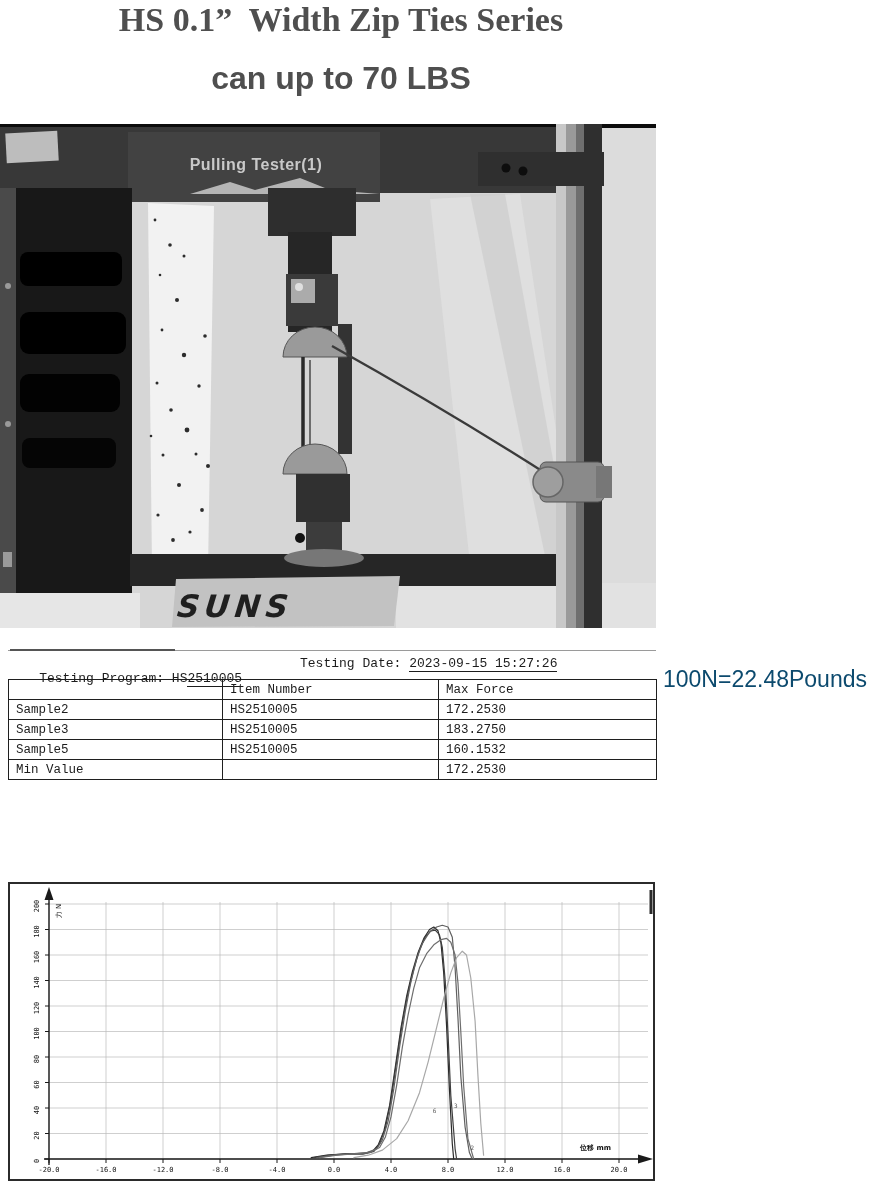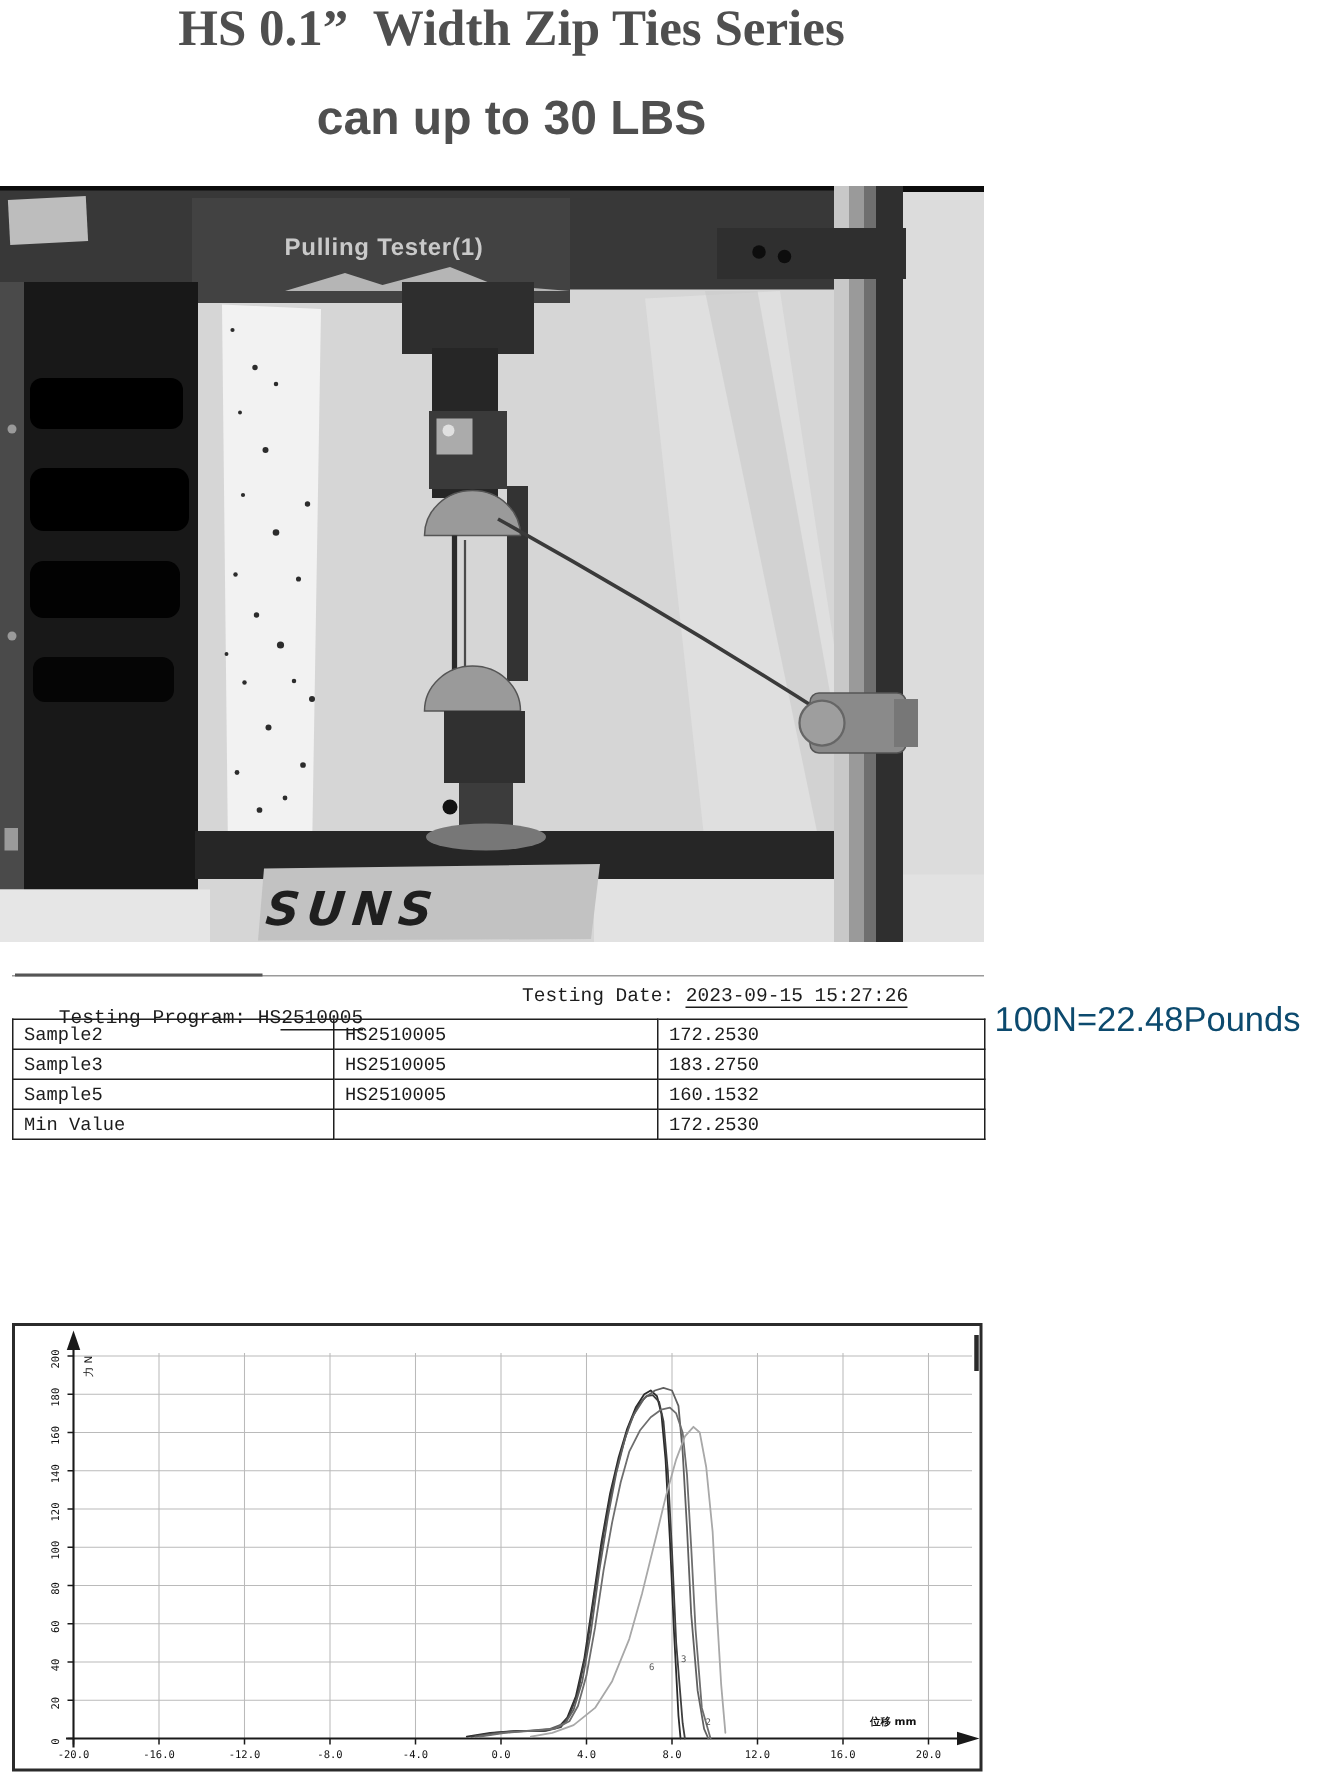--- a/index.html
+++ b/index.html
@@ -12,21 +12,21 @@
   .title-line1{position:absolute;top:1px;left:0;width:100%;font-size:34px;font-weight:bold;white-space:pre;letter-spacing:0px;font-family:Liberation Serif, serif;}
   .title-line2{position:absolute;top:60px;left:0;width:100%;font-size:32px;font-weight:bold;white-space:pre;}
   
   .photo-wrap{position:absolute;top:124px;left:0;width:656px;height:634px;}
   .photo-wrap svg{filter:blur(0.5px);}
   
   .report{position:absolute;top:650px;left:8px;width:648px;font-family:"Liberation Mono","DejaVu Sans Mono",monospace;color:#1c1c1c;}
   .report-rule{position:relative;height:2px;border-top:1px solid #9a9a9a;}
   .report-rule .thick{position:absolute;left:2px;top:-2px;width:165px;height:2px;background:#555;}
   .report-line{position:relative;height:21px;margin-top:3px;font-size:13px;white-space:pre;}
-  .report-line .date-part{position:absolute;left:292px;top:0;white-space:pre;margin-left:48px;}
+  .report-line .date-part{position:absolute;left:292px;top:0;white-space:pre;}
   .u{border-bottom:1px solid #1c1c1c;}
   table.results{border-collapse:collapse;width:648px;table-layout:fixed;margin-top:2px;}
   table.results td{
     border:1.5px solid #1f1f1f;font-size:12.5px;height:17px;
     padding:1px 7px;vertical-align:middle;white-space:pre;overflow:hidden;
     font-family:"Liberation Mono","DejaVu Sans Mono",monospace;
   }
   col.c1{width:214px;} col.c2{width:216px;} col.c3{width:218px;}
   
   .conversion-note{position:absolute;left:663px;top:666px;font-size:23px;color:#0c4a6e;white-space:nowrap;}
@@ -34,21 +34,21 @@
   .chart-box{
     position:absolute;left:8px;top:882px;width:647px;height:299px;
     box-sizing:border-box;border:2px solid #2b2b2b;background:#ffffff;
   }
 </style>
 </head>
 <body>
 
 <div class="title-block">
   <div class="title-line1">HS 0.1”  Width Zip Ties Series</div>
-  <div class="title-line2">can up to 30 LBS</div>
+  <div class="title-line2">can up to 70 LBS</div>
 </div>
 
 <div class="photo-wrap">
 <svg viewBox="0 0 656 504" width="656" height="504" xmlns="http://www.w3.org/2000/svg">
 
   <rect x="0" y="0" width="656" height="504" fill="#d6d6d6"></rect>
   <rect x="602" y="0" width="54" height="504" fill="#dcdcdc"></rect>
   <path d="M430,75 L520,70 L575,430 L470,440 Z" fill="#e2e2e2" opacity="0.7"></path>
   <path d="M470,70 L505,70 L570,430 L545,432 Z" fill="#c9c9c9" opacity="0.6"></path>
 
@@ -146,20 +146,25 @@
     <span>Testing Program: </span><span>HS</span><span class="u">2510005</span>
     <span class="date-part"><span>Testing Date: </span><span class="u">2023-09-15 15:27:26</span></span>
   </div>
   <table class="results">
     <colgroup>
         <col class="c1">
         <col class="c2">
         <col class="c3">
       </colgroup>
     <tbody>
+      <tr>
+        <td></td>
+        <td>Item Number</td>
+        <td>Max Force</td>
+      </tr>
       <tr>
         <td>Sample2</td>
         <td>HS2510005</td>
         <td>172.2530</td>
       </tr>
       <tr>
         <td>Sample3</td>
         <td>HS2510005</td>
         <td>183.2750</td>
       </tr>

